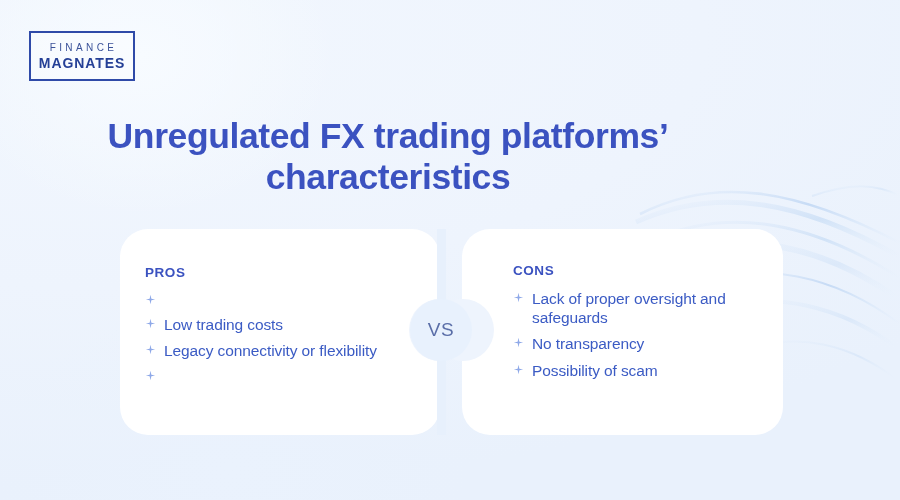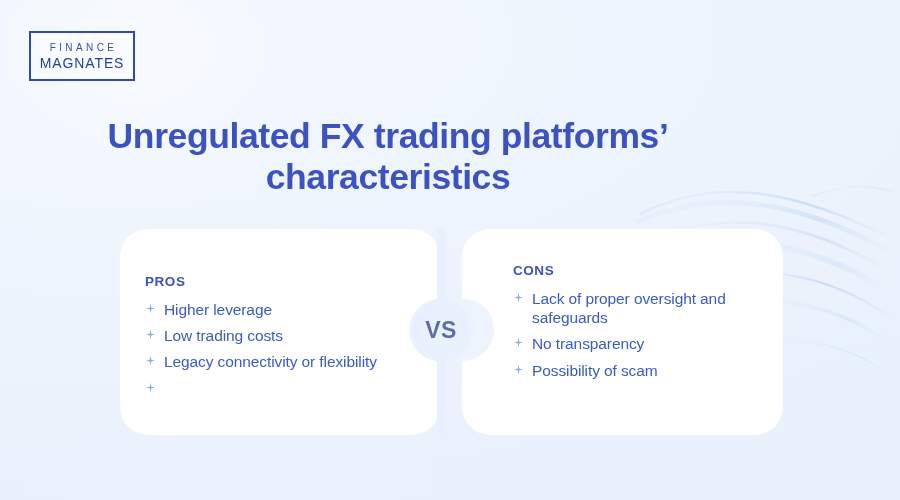--- a/index.html
+++ b/index.html
@@ -31,21 +31,21 @@
     border:2px solid #2f4aa8;
     background:rgba(255,255,255,0.30);
     display:flex;flex-direction:column;align-items:center;justify-content:center;
     line-height:1;
   }
   .logo-top{
     font-size:10px;font-weight:400;letter-spacing:3.4px;
     color:#3a5199;padding-left:3px;margin-bottom:3px;
   }
   .logo-bottom{
-    font-size:14px;font-weight:400;letter-spacing:0.9px;color:#243f96;
+    font-size:14px;font-weight:700;letter-spacing:0.9px;color:#243f96;
   }
 
   
   .title{
     position:absolute;left:0;top:92px;width:776px;
     text-align:center;
     font-size:35.5px;font-weight:700;line-height:1.17;
     letter-spacing:-0.4px;
     color:#3b52c0;
   }
@@ -73,27 +73,27 @@
     position:absolute;left:437px;top:229px;width:9px;height:206px;
     background:#e7f0fc;
   }
   .vs-disc{
     position:absolute;left:410px;top:299px;width:62px;height:62px;
     border-radius:50%;
     background:#e8f1fd;
     display:flex;align-items:center;justify-content:center;
   }
   .vs-text{
-    font-size:23px;font-weight:700;letter-spacing:0.5px;
+    font-size:19px;font-weight:400;letter-spacing:0.5px;
     color:#5a6ea8;
   }
 
   
   .card-body{position:absolute;}
-  .pros-body{left:145px;top:274px;width:290px;}
+  .pros-body{left:145px;top:265px;width:290px;}
   .cons-body{left:513px;top:263px;width:250px;}
 
   .card-heading{
     font-size:13.5px;font-weight:700;letter-spacing:0.55px;
     color:#3b52c0;margin:0 0 11px 0;
   }
   .bullet-list{list-style:none;margin:0;padding:0;}
   .bullet-item{
     display:flex;align-items:flex-start;
     margin-bottom:7px;
@@ -165,21 +165,20 @@
       <span class="vs-text">VS</span>
     </div>
 
     <div class="card-body pros-body">
       <div class="card-heading">PROS</div>
       <ul class="bullet-list">
         <li class="bullet-item">
           <svg class="spark" viewBox="0 0 12 12">
             <path d="M6 0.9 L6.95 5.05 L11.1 6 L6.95 6.95 L6 11.1 L5.05 6.95 L0.9 6 L5.05 5.05 Z" fill="#8fa9e8"></path>
           </svg>
-          <span class="bullet-text">Higher leverage</span>
         </li>
         <li class="bullet-item">
           <svg class="spark" viewBox="0 0 12 12">
             <path d="M6 0.9 L6.95 5.05 L11.1 6 L6.95 6.95 L6 11.1 L5.05 6.95 L0.9 6 L5.05 5.05 Z" fill="#8fa9e8"></path>
           </svg>
           <span class="bullet-text">Low trading costs</span>
         </li>
         <li class="bullet-item">
           <svg class="spark" viewBox="0 0 12 12">
             <path d="M6 0.9 L6.95 5.05 L11.1 6 L6.95 6.95 L6 11.1 L5.05 6.95 L0.9 6 L5.05 5.05 Z" fill="#8fa9e8"></path>

